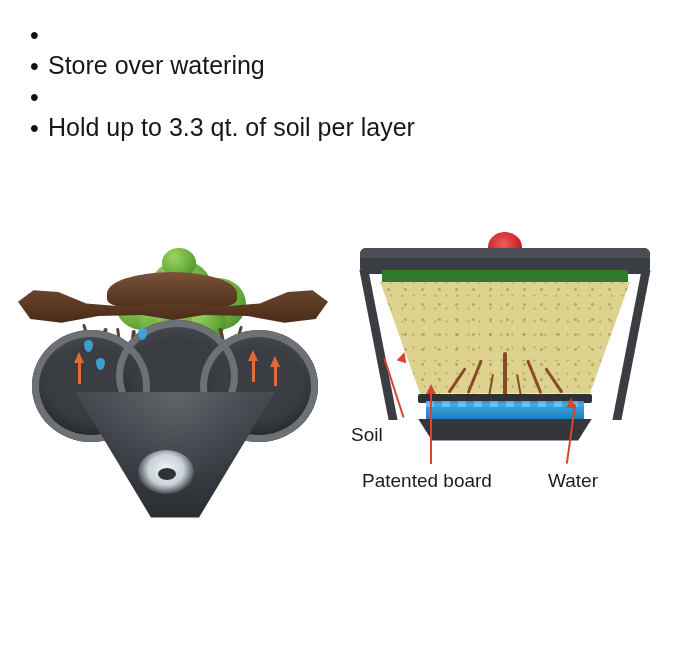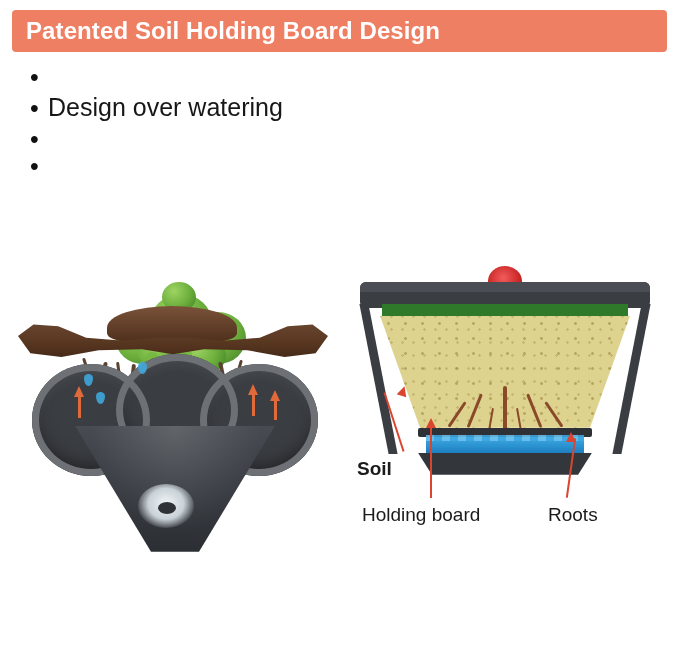--- a/index.html
+++ b/index.html
@@ -373,37 +373,35 @@
     position: absolute;
     inset: 0;
     background: #ffffff;
   }
 </style>
 </head>
 <body>
 
 <div class="page">
 
-  <div class="banner">
-    <div class="banner-title">Patented Soil Holding Board Design</div>
-  </div>
 
   <ul class="bullets">
     <li class="bullet-item">
       <span class="bullet-dot">•</span>
     </li>
     <li class="bullet-item">
       <span class="bullet-dot">•</span>
-      <span class="bullet-text">Design over watering</span>
+      <span class="bullet-text">Store over watering</span>
     </li>
     <li class="bullet-item">
       <span class="bullet-dot">•</span>
     </li>
     <li class="bullet-item">
       <span class="bullet-dot">•</span>
+      <span class="bullet-text">Hold up to 3.3 qt. of soil per layer</span>
     </li>
   </ul>
 
   <div class="photos">
 
     <div class="photo-left">
       <div class="left-photo-bg"></div>
 
       <div class="plant">
         <div class="leafball lb1"></div>
@@ -486,24 +484,24 @@
         <div class="cs-root" style="left:156px;top:126px;width:2px;height:30px;transform:rotate(-10deg);"></div>
 
         <div class="cs-board"></div>
         <div class="cs-water"></div>
         <div class="cs-water-wave"></div>
         <div class="cs-base"></div>
       </div>
 
       <div class="callout-line" style="left:51px;top:205px;width:2px;height:62px;transform:rotate(-18deg);"></div>
       <div class="callout-head" style="left:56px;top:200px;border-left:5px solid transparent;border-right:5px solid transparent;border-bottom:10px solid #d9452f;transform:rotate(18deg);"></div>
-      <div class="callout-label" style="left:15px;top:272px;font-weight:bold;">Soil</div>
+      <div class="callout-label" style="left:9px;top:272px;">Soil</div>
 
       <div class="callout-line" style="left:88px;top:240px;width:2px;height:72px;"></div>
       <div class="callout-head" style="left:84px;top:232px;border-left:5px solid transparent;border-right:5px solid transparent;border-bottom:10px solid #d9452f;"></div>
-      <div class="callout-label" style="left:20px;top:318px;">Holding board</div>
+      <div class="callout-label" style="left:20px;top:318px;">Patented board</div>
 
       <div class="callout-line" style="left:228px;top:252px;width:2px;height:60px;transform:rotate(8deg);"></div>
       <div class="callout-head" style="left:224px;top:246px;border-left:5px solid transparent;border-right:5px solid transparent;border-bottom:10px solid #d9452f;"></div>
-      <div class="callout-label" style="left:206px;top:318px;">Roots</div>
+      <div class="callout-label" style="left:206px;top:318px;">Water</div>
     </div>
   </div>
 </div>
 
 </body></html>

